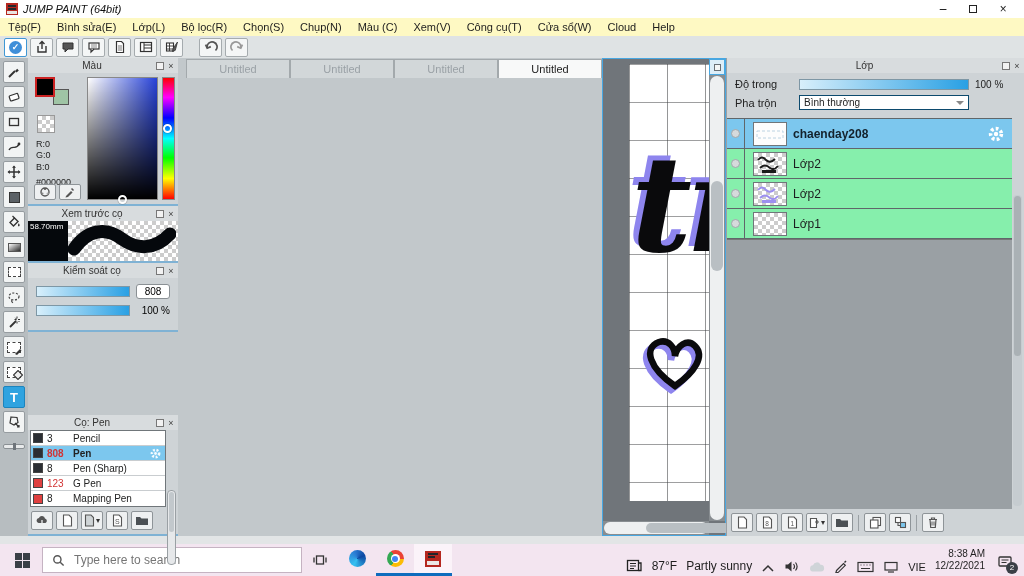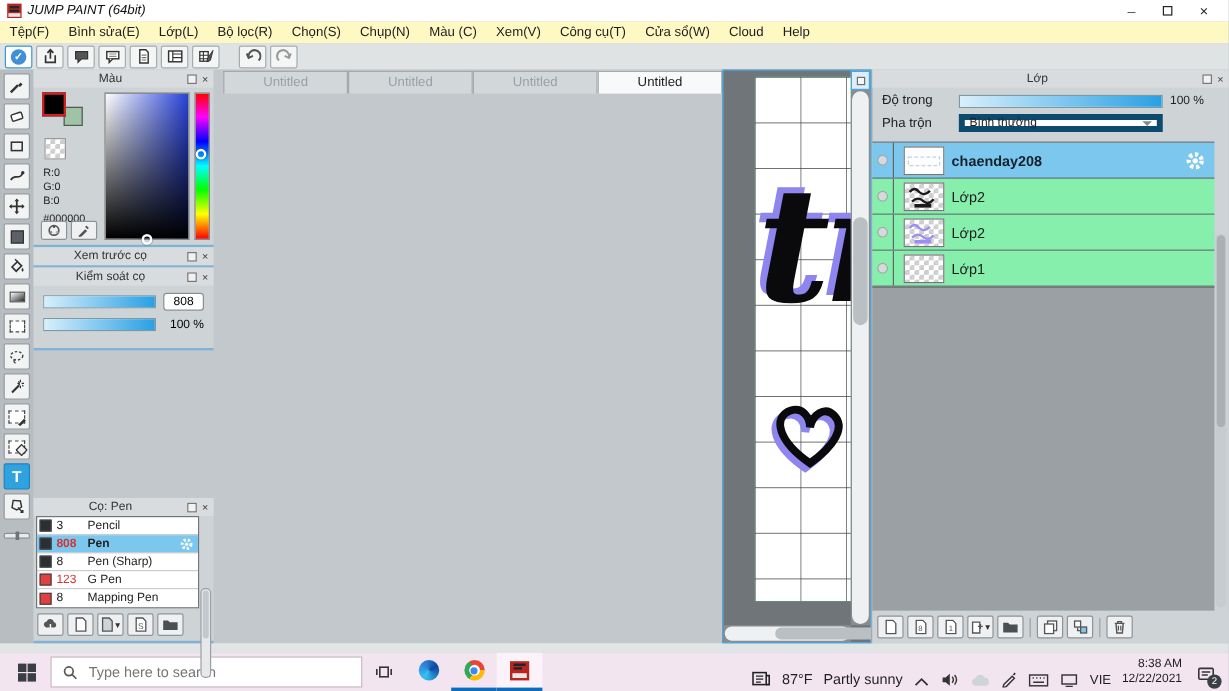--- a/index.html
+++ b/index.html
@@ -99,21 +99,21 @@
   .htrack .rail{height:12px;background:#eef0f1;border-radius:6px;position:relative;}
   .htrack .thumb{position:absolute;top:1px;left:40%;width:185px;height:10px;background:#b9bfc3;border-radius:5px;}
   
   .rightpanel{width:298px;background:#ced3d6;display:flex;flex-direction:column;position:relative;flex:none;border-left:1px solid #9aa0a4;}
   .rp-controls{padding:5px 8px 3px 8px;font-size:11px;color:#222;}
   .rp-row{display:flex;align-items:center;margin-bottom:5px;gap:6px;}
   .rp-label{width:58px;flex:none;}
   .rp-slider{width:170px;height:11px;border:1px solid #7e97a5;background:#fff;position:relative;}
   .rp-slider i{position:absolute;inset:0;background:linear-gradient(to right,#d8effb,#29a0e4);}
   .rp-val{font-size:10px;}
-  .rp-select{width:170px;height:15px;background:#fff;border:5px solid #0c4a6e;font-size:10px;display:flex;align-items:center;padding:0 4px;position:relative;}
+  .rp-select{width:170px;height:15px;background:#fff;border:1px solid #0c4a6e;font-size:10px;display:flex;align-items:center;padding:0 4px;position:relative;}
   .rp-select .caret{margin-left:auto;width:0;height:0;border-left:4px solid transparent;border-right:4px solid transparent;border-top:4px solid #888;}
   .cb-row{display:flex;align-items:center;gap:4px;font-size:10px;padding:2px 8px 6px 8px;color:#222;}
   .cbx{width:10px;height:10px;border:1px solid #333;background:#fff;flex:none;}
   .cbx.dis{border-color:#979da1;background:#b9bfc2;}
   .cb-dis{color:#8d9499;}
   .cb-sp{flex:1;}
   .layerlist{border-top:1px solid #60666a;margin-right:12px;}
   .lrow{height:30px;display:flex;align-items:center;background:#86efac;border-bottom:1px solid #60666a;}
   .lrow.sel{background:#7cc7ee;}
   .leye{width:18px;height:100%;border-right:1px solid #60666a;display:flex;align-items:center;justify-content:center;flex:none;}
@@ -376,20 +376,28 @@
           </div>
       </div>
     </div>
 
     <div class="panel">
       <div class="panel-h">
         <span class="ttl">Xem trước cọ</span>
         <span class="ph-pop"></span>
         <span class="ph-x">×</span>
       </div>
+      <div class="prevbody">
+        <div class="prevsize">58.70mm</div>
+        <div class="prevstroke checker">
+          <svg width="108" height="40" viewBox="0 0 108 40">
+              <path d="M6,28 C20,8 38,6 54,18 C68,28 86,30 102,13" fill="none" stroke="#05080c" stroke-width="13" stroke-linecap="round"></path>
+            </svg>
+        </div>
+      </div>
     </div>
 
     <div class="panel">
       <div class="panel-h">
         <span class="ttl">Kiểm soát cọ</span>
         <span class="ph-pop"></span>
         <span class="ph-x">×</span>
       </div>
       <div class="ctrlbody">
         <div class="ctl-row">

